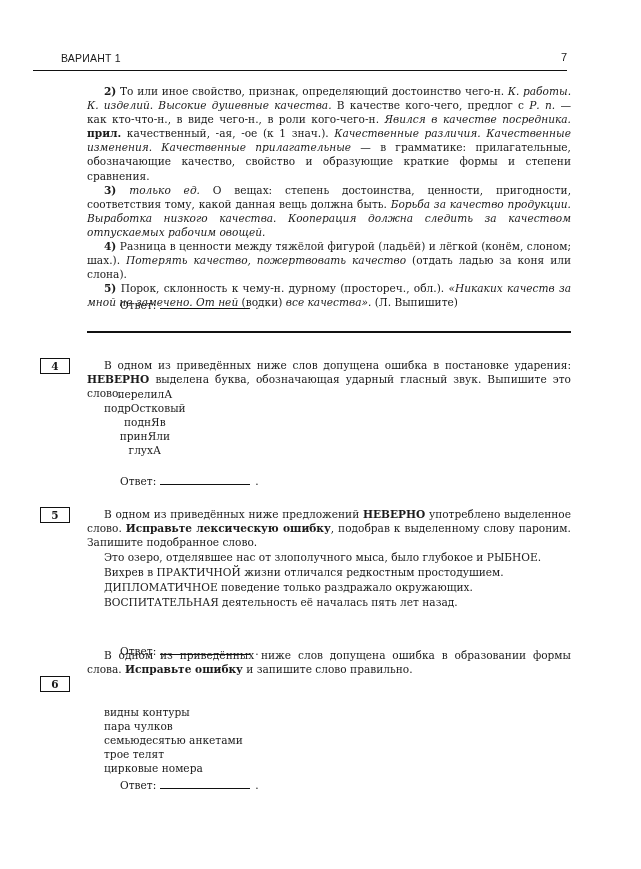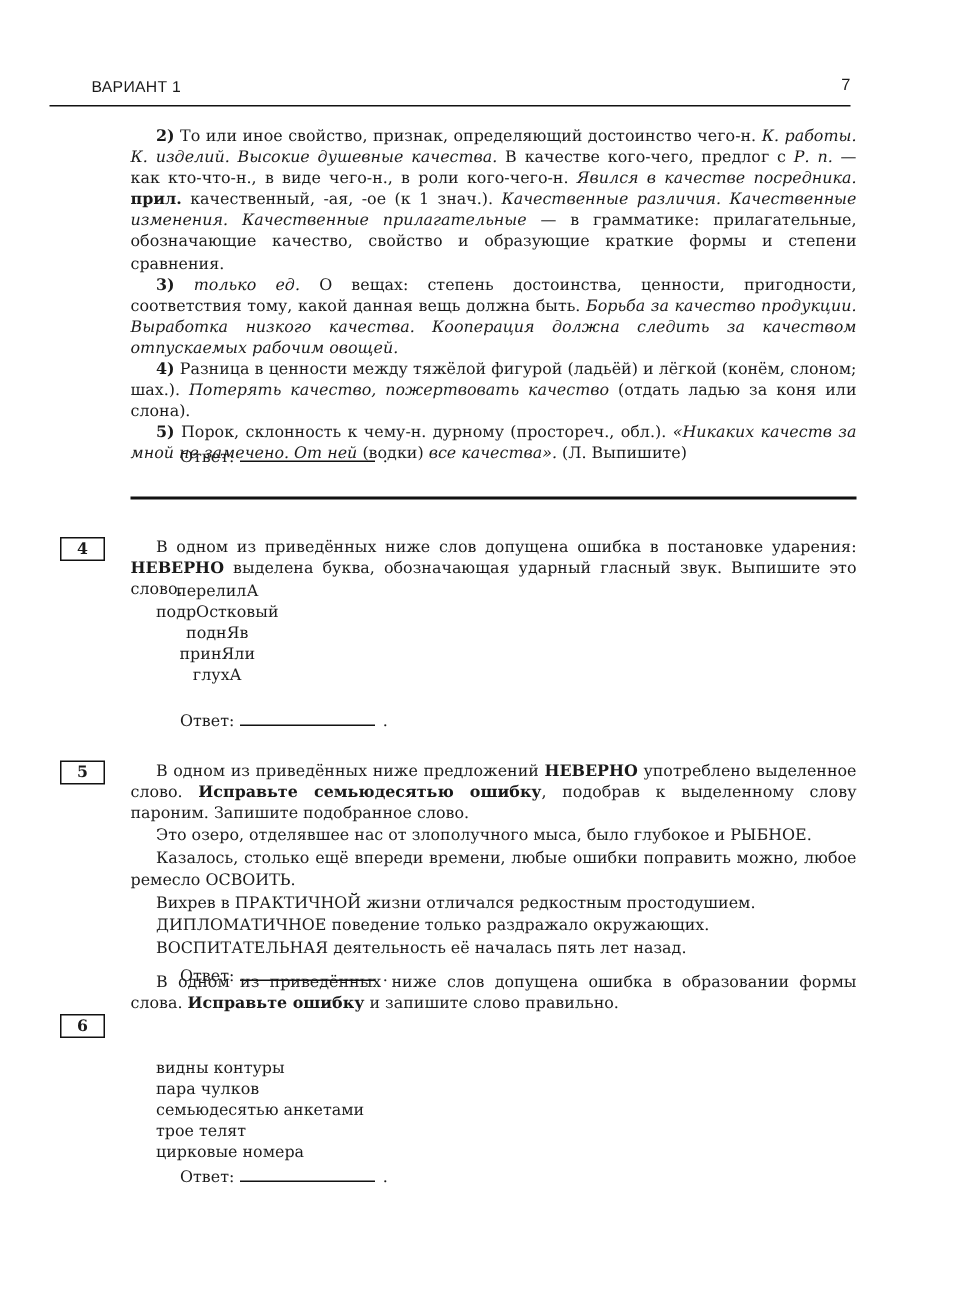--- a/index.html
+++ b/index.html
@@ -59,25 +59,24 @@
     <div>поднЯв</div>
     <div>принЯли</div>
     <div>глухА</div>
   </div>
   <div class="answer" style="top:475px;">
     <span>Ответ:</span><span class="line"></span><span class="dot">.</span>
   </div>
 
   <div class="numbox" style="top:507px;">5</div>
   <div class="txt" style="top:507px;">
-    <p><span>В одном из приведённых ниже предложений </span><b>НЕВЕРНО</b><span> употреблено выделенное слово. </span><b>Исправьте семьюдесятью ошибку</b><span>, подобрав к выделенному слову пароним. Запишите подобранное слово.</span></p>
+    <p><span>В одном из приведённых ниже предложений </span><b>НЕВЕРНО</b><span> употреблено выделенное слово. </span><b>Исправьте лексическую ошибку</b><span>, подобрав к выделенному слову пароним. Запишите подобранное слово.</span></p>
   </div>
   <div class="txt" style="top:550px; line-height:15px;">
     <p>Это озеро, отделявшее нас от злополучного мыса, было глубокое и РЫБНОЕ.</p>
-    <p>Казалось, столько ещё впереди времени, любые ошибки поправить можно, любое ремесло ОСВОИТЬ.</p>
     <p>Вихрев в ПРАКТИЧНОЙ жизни отличался редкостным простодушием.</p>
     <p>ДИПЛОМАТИЧНОЕ поведение только раздражало окружающих.</p>
     <p>ВОСПИТАТЕЛЬНАЯ деятельность её началась пять лет назад.</p>
   </div>
   <div class="answer" style="top:645px;">
     <span>Ответ:</span><span class="line"></span><span class="dot">.</span>
   </div>
 
   <div class="numbox" style="top:676px;">6</div>
   <div class="txt" style="top:648px;">

